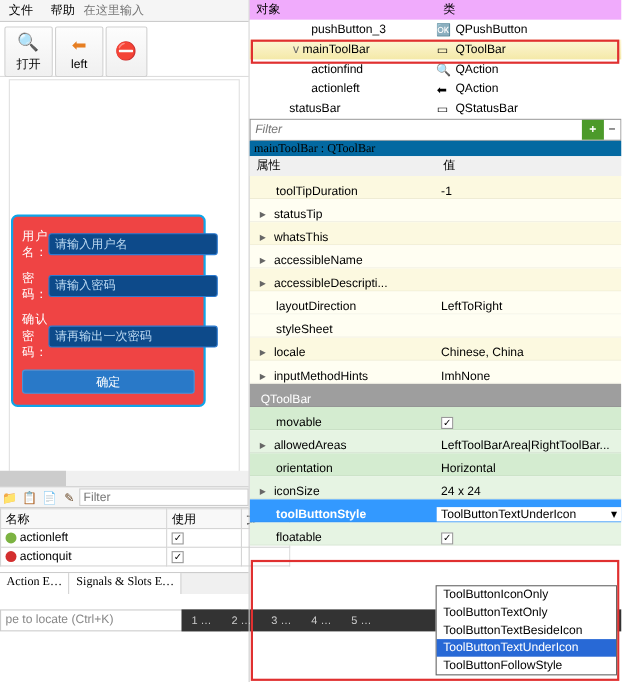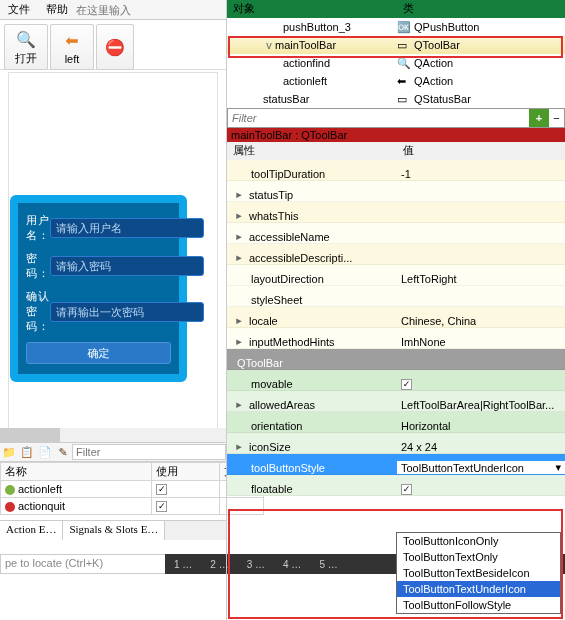--- a/index.html
+++ b/index.html
@@ -7,21 +7,21 @@
 .left-pane{position:absolute;left:0;top:0;width:226px;height:620px;background:#fff}
 .menubar{height:20px;display:flex;align-items:center;border-bottom:1px solid #ccc;background:#f5f5f5}
 .menubar span{padding:14px 8px}
 .menubar input{border:none;background:transparent;width:70px;outline:none}
 .toolbar{height:50px;display:flex;align-items:flex-start;padding:4px;border-bottom:1px solid #ddd;gap:2px}
 .toolbtn{display:flex;flex-direction:column;align-items:center;justify-content:center;width:44px;height:46px;border:1px solid #d0d0d0;border-radius:2px;background:linear-gradient(#fdfdfd,#f0f0f0)}
 .toolbtn-icon{width:22px;height:22px;display:flex;align-items:center;justify-content:center;font-size:16px}
 .toolbtn-label{font-size:11px;margin-top:1px}
 .red-arrow{position:absolute;left:20px;top:75px;pointer-events:none}
 .canvas{position:absolute;left:8px;top:72px;right:8px;bottom:190px;border:1px solid #e0e0e0;background:#fff}
-.form-panel{position:absolute;left:10px;top:195px;width:177px;background:#0369a1;border-radius:6px;border:8px solid #0ea5e9;padding:10px 8px;color:#fff}
+.form-panel{position:absolute;left:10px;top:195px;width:177px;background:#ef4444;border-radius:6px;border:2px solid #0ea5e9;padding:10px 8px;color:#fff}
 .form-row{display:flex;align-items:center;margin-bottom:8px}
 .form-row label{width:55px;letter-spacing:1px}
 .form-row input{flex:1;background:#0d4a8a;border:1px solid #2b7ad0;border-radius:3px;color:#b9d7f0;padding:2px 5px;height:20px;font-size:11px}
 .form-row input::placeholder{color:#b9d7f0}
 .confirm-btn{width:100%;height:22px;background:#2979c8;color:#fff;border:1px solid #4a93d8;border-radius:3px}
 .scrollbar-h{position:absolute;left:0;bottom:178px;height:14px;width:226px;background:#f0f0f0}
 .scrollbar-h .thumb{position:absolute;left:0;top:0;width:60px;height:14px;background:#ccc}
 .mini-toolbar{position:absolute;left:0;bottom:158px;height:20px;width:226px;display:flex;align-items:center;background:#f5f5f5;border-top:1px solid #ccc;border-bottom:1px solid #ccc}
 .mini-toolbar span{width:18px;text-align:center;color:#654321}
 .mini-toolbar input{flex:1;border:1px solid #ccc;height:16px;padding:0 3px}
@@ -32,34 +32,34 @@
 .dot{display:inline-block;width:10px;height:10px;border-radius:50%;margin-right:3px;vertical-align:middle}
 .dot-green{background:#7cb342}
 .dot-red{background:#d32f2f}
 .checkbox{width:11px;height:11px;border:1px solid #999;display:inline-block;vertical-align:middle;background:#fff;text-align:center;line-height:9px;font-size:9px}
 .bottom-tabs{position:absolute;left:0;bottom:80px;height:20px;width:226px;display:flex;background:#f0f0f0;border-top:1px solid #ccc}
 .bottom-tabs span{padding:2px 6px;border-right:1px solid #ccc;font-family:serif;font-size:11px;background:#fff}
 .locator{position:absolute;left:0;bottom:46px;height:20px;width:97%;border:1px solid #ccc;color:#888;padding:2px 4px;background:#fff}
 .numbar{position:absolute;left:165px;right:0;bottom:46px;height:20px;background:#333;display:flex;align-items:center}
 .numbar span{color:#ccc;padding:0 9px;font-size:10px}
 .right-pane{position:absolute;left:226px;top:0;right:0;height:620px;display:flex;flex-direction:column;border-left:1px solid #ccc}
-.obj-header{display:flex;background:#15803d;height:18px}
+.obj-header{display:flex;background:#f0abfc;height:18px}
 .obj-header span{padding:1px 6px}
 .obj-tree{background:#fff}
 .tree-row{display:flex;height:18px;align-items:center}
 .tree-row .c1{width:170px;padding-left:6px;display:flex;align-items:flex-start}
 .tree-row .c2{flex:1;display:flex;align-items:center}
 .tree-row.sel{background:linear-gradient(#fdf6d6,#f4e9a8)}
 .indent{display:inline-block}
 .tree-icon{width:14px;height:12px;display:inline-block;margin-right:3px}
 .filter-row{display:flex;height:20px;border:1px solid #999}
 .filter-row input{flex:1;border:none;padding:0 4px;font-style:italic;outline:none}
 .filter-row .plus{width:20px;background:#4c9a2a;color:#fff;text-align:center;line-height:18px;font-weight:bold}
 .filter-row .minus{width:15px;text-align:center;line-height:18px}
-.breadcrumb{background:#b91c1c;padding:1px 4px;font-family:Liberation Sans, sans-serif;font-size:11px}
+.breadcrumb{background:#0369a1;padding:1px 4px;font-family:Liberation Serif, serif;font-size:11px}
 .prop-header{display:flex;background:#f0f0f0;height:18px}
 .prop-header span{padding:1px 6px}
 .prop-table{flex:1;overflow:hidden}
 .prop-row{display:flex;height:21px;align-items:flex-end;border-bottom:1px solid rgba(0,0,0,0.05)}
 .prop-row .p1{width:170px;padding-left:6px;display:flex;align-items:center}
 .prop-row .p2{flex:1;display:flex;align-items:center;padding-left:4px}
 .yellow{background:#fcf9e0}
 .yellow-odd{background:#fffef2}
 .green{background:#d4ecd0}
 .green-odd{background:#e6f4e3}
@@ -359,21 +359,21 @@
           <span class="indent" style="width:4px"></span>
           <span>iconSize</span>
         </div>
         <div class="p2">
           <span>24 x 24</span>
         </div>
       </div>
       <div class="prop-row green sel-blue">
         <div class="p1">
           <span class="indent" style="width:18px"></span>
-          <span style="font-weight:normal">toolButtonStyle</span>
+          <span style="font-weight:bold">toolButtonStyle</span>
         </div>
         <div class="p2" style="background:#fff;color:#000;justify-content:space-between;padding-right:4px">
           <span>ToolButtonTextUnderIcon</span>
           <span>▾</span>
         </div>
       </div>
       <div class="prop-row green-odd">
         <div class="p1">
           <span class="indent" style="width:18px"></span>
           <span>floatable</span>

